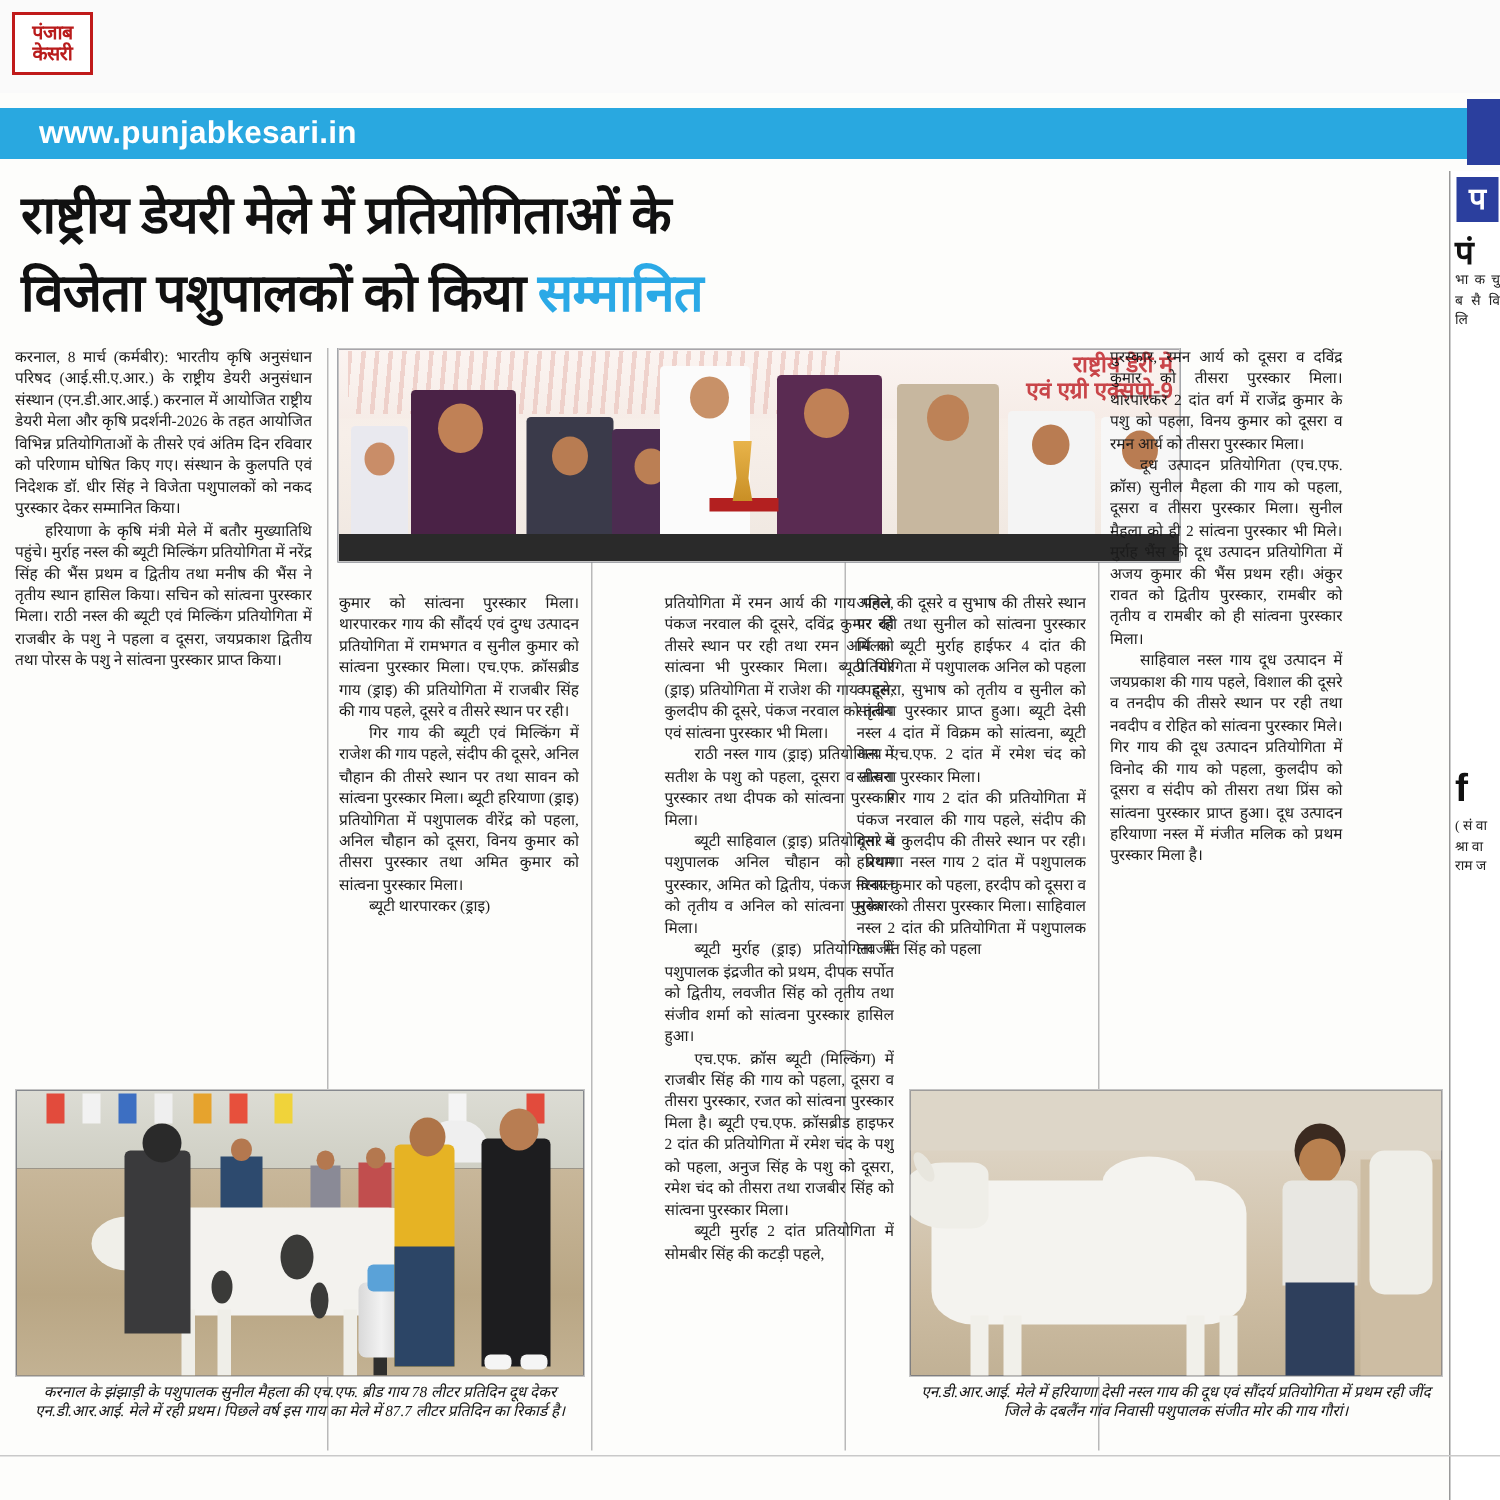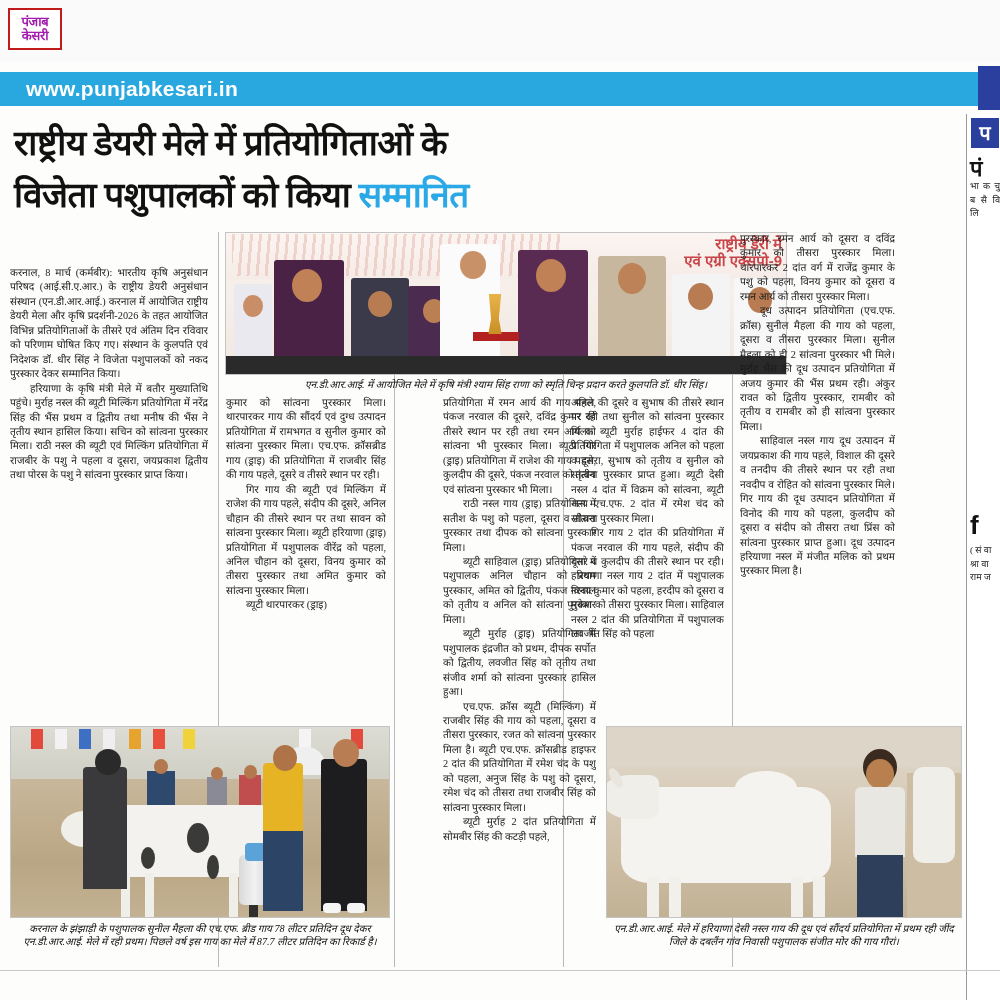--- a/index.html
+++ b/index.html
@@ -30,21 +30,21 @@
     border: 2px solid #c01a1a;
     background: #ffffff;
     display: flex; flex-direction: column;
     align-items: center; justify-content: center;
     margin-right: 10px; flex: none;
   }
   .pk-logo span {
     display: block;
     font-family: "Liberation Sans", sans-serif;
     font-weight: bold;
-    color: #a21caf;
+    color: #b91c1c;
     font-size: 13px;
     line-height: 14px;
     letter-spacing: -0.3px;
   }
   .edinfo {
     font-family: "Liberation Sans", sans-serif;
     font-weight: bold;
     font-size: 13.5px;
     color: #1a1a1a;
     line-height: 19px;
@@ -342,23 +342,22 @@
       <div class="aw-person" style="left:372px;width:68px; height:100px; background:#c7b79f;"></div>
       <div class="aw-head" style="left:392px;top:30px;  width:28px; height:31px; background:#bd8257;"></div>
       <div class="aw-person" style="left:446px;width:58px; height:82px; background:#f4f4f4;"></div>
       <div class="aw-head" style="left:462px;top:50px;  width:25px; height:27px; background:#b97c52;"></div>
       <div class="aw-person" style="left:508px;width:54px; height:78px; background:#f7f7f7;"></div>
       <div class="aw-head" style="left:522px;top:54px;  width:24px; height:26px; background:#b97c52;"></div>
       <div class="aw-trophybase"></div>
       <div class="aw-trophy"></div>
       <div class="aw-floor"></div>
     </div>
-    <div class="caption" id="caption-award">एन.डी.आर.आई. में आयोजित मेले में कृषि मंत्री श्याम सिंह राणा को स्मृति चिन्ह प्रदान करते कुलपति डॉ. धीर सिंह।</div>
-
-    <div class="col" id="col-1" style="left:0px; top:0px; width:198px; height:488px;margin-top:34px;">
+
+    <div class="col" id="col-1" style="left:0px; top:0px; width:198px; height:488px;">
       <p class="noind">करनाल, 8 मार्च (कर्मबीर): भारतीय कृषि अनुसंधान परिषद (आई.सी.ए.आर.) के राष्ट्रीय डेयरी अनुसंधान संस्थान (एन.डी.आर.आई.) करनाल में आयोजित राष्ट्रीय डेयरी मेला और कृषि प्रदर्शनी-2026 के तहत आयोजित विभिन्न प्रतियोगिताओं के तीसरे एवं अंतिम दिन रविवार को परिणाम घोषित किए गए। संस्थान के कुलपति एवं निदेशक डॉ. धीर सिंह ने विजेता पशुपालकों को नकद पुरस्कार देकर सम्मानित किया।</p>
       <p>हरियाणा के कृषि मंत्री मेले में बतौर मुख्यातिथि पहुंचे। मुर्राह नस्ल की ब्यूटी मिल्किंग प्रतियोगिता में नरेंद्र सिंह की भैंस प्रथम व द्वितीय तथा मनीष की भैंस ने तृतीय स्थान हासिल किया। सचिन को सांत्वना पुरस्कार मिला। राठी नस्ल की ब्यूटी एवं मिल्किंग प्रतियोगिता में राजबीर के पशु ने पहला व दूसरा, जयप्रकाश द्वितीय तथा पोरस के पशु ने सांत्वना पुरस्कार प्राप्त किया।</p>
     </div>
 
     <div class="col" id="col-2" style="left:216px; top:164px; width:160px; height:322px;">
       <p class="noind">कुमार को सांत्वना पुरस्कार मिला। थारपारकर गाय की सौंदर्य एवं दुग्ध उत्पादन प्रतियोगिता में रामभगत व सुनील कुमार को सांत्वना पुरस्कार मिला। एच.एफ. क्रॉसब्रीड गाय (ड्राइ) की प्रतियोगिता में राजबीर सिंह की गाय पहले, दूसरे व तीसरे स्थान पर रही।</p>
       <p>गिर गाय की ब्यूटी एवं मिल्किंग में राजेश की गाय पहले, संदीप की दूसरे, अनिल चौहान की तीसरे स्थान पर तथा सावन को सांत्वना पुरस्कार मिला। ब्यूटी हरियाणा (ड्राइ) प्रतियोगिता में पशुपालक वीरेंद्र को पहला, अनिल चौहान को दूसरा, विनय कुमार को तीसरा पुरस्कार तथा अमित कुमार को सांत्वना पुरस्कार मिला।</p>
       <p>ब्यूटी थारपारकर (ड्राइ)</p>
     </div>
 

